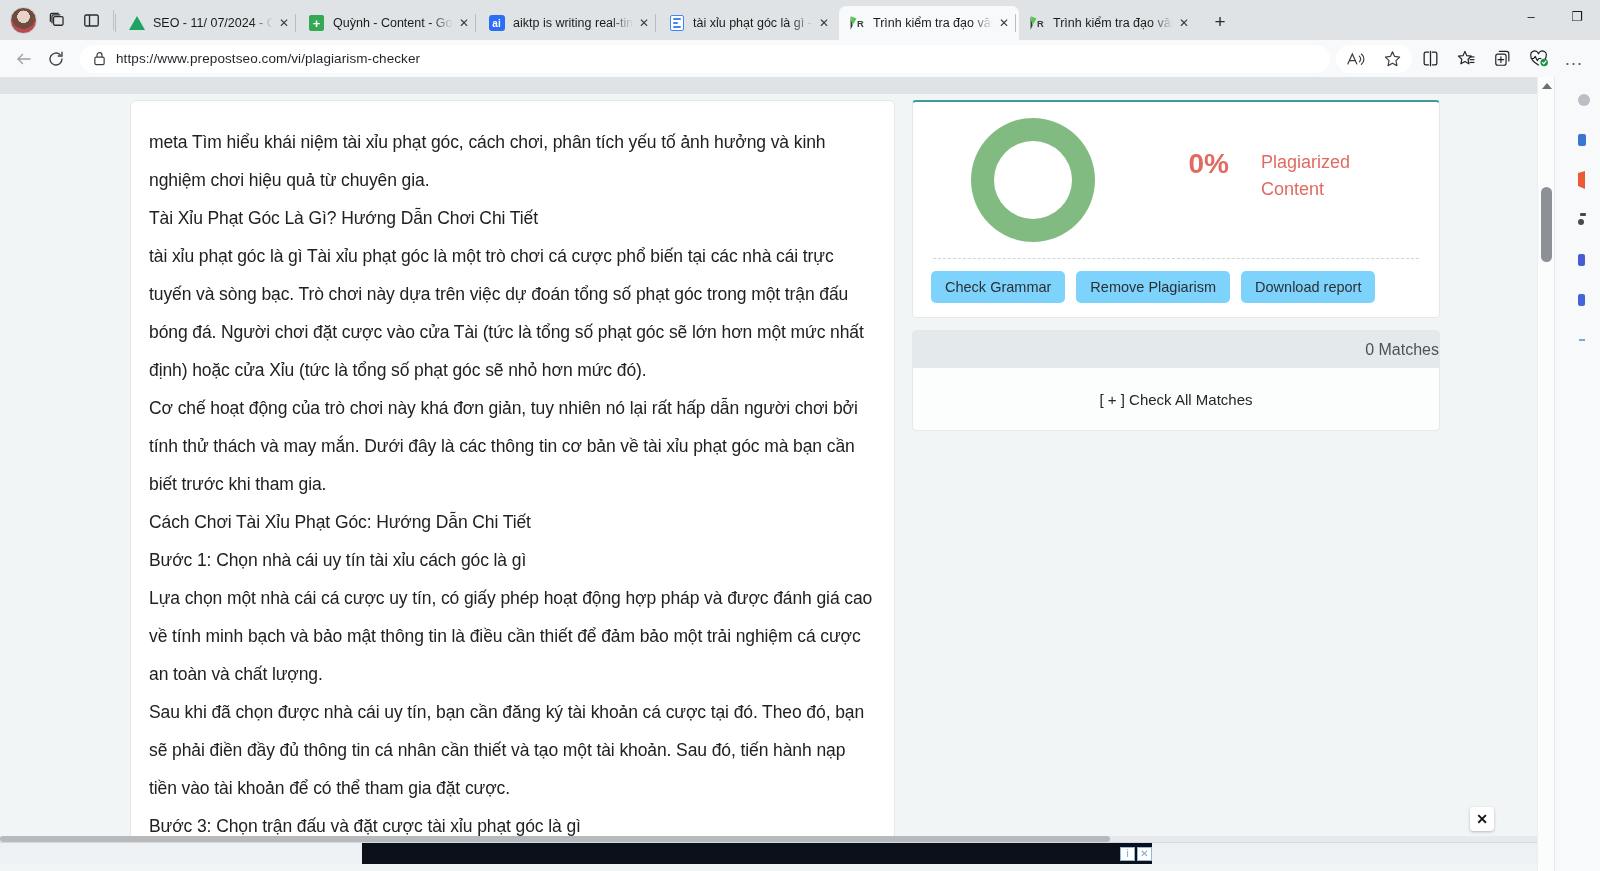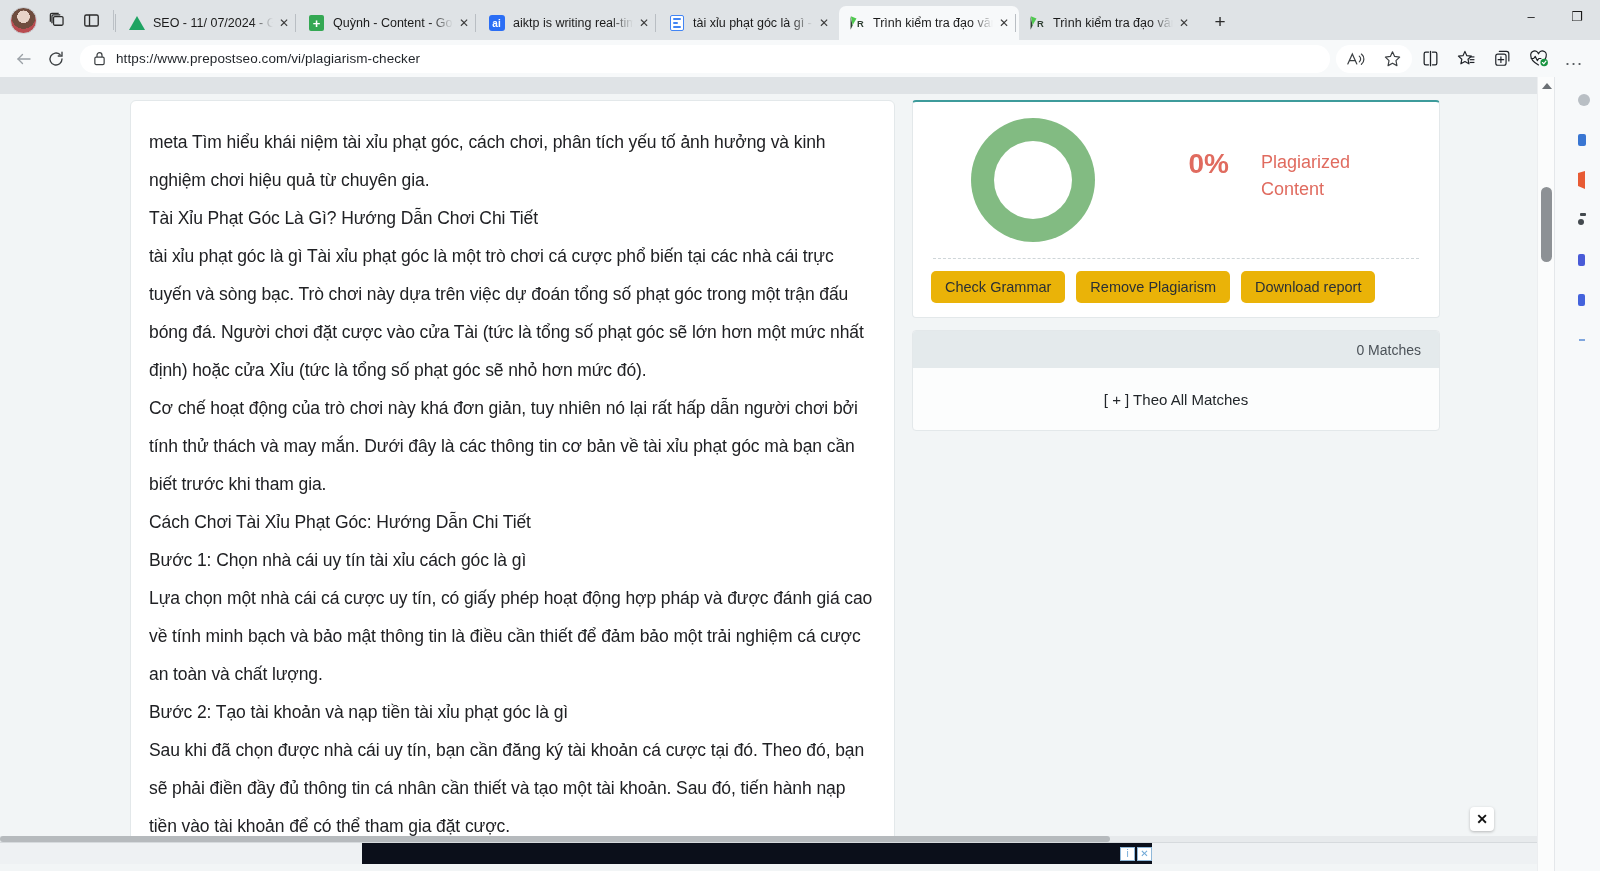--- a/index.html
+++ b/index.html
@@ -155,33 +155,33 @@
   }
   .score-num.red { color: #e06b5f; }
   .score-num.green { color: #6cab6c; }
   .score-lab { font-size: 18px; line-height: 27px; margin-left: 32px; max-width: 130px; }
   .score-lab.red { color: #e06b5f; }
   .score-lab.green { color: #6cab6c; }
 
   .dashrule { border-top: 1px dashed #cfd6d9; margin: 4px 2px 12px; }
   .act-row { display: flex; gap: 11px; padding-bottom: 2px; }
   .act-btn {
-    background: #eab308; border-radius: 5px; border: none;
+    background: #7dd3fc; border-radius: 5px; border: none;
     font-size: 14.5px; color: #2b3034; padding: 8px 14px;
     font-family: "Liberation Sans", sans-serif; white-space: nowrap;
   }
 
   .matches-card {
     margin-top: 12px; background: #fcfdfd; border: 1px solid #e3e8ea; border-radius: 4px;
     overflow: hidden;
   }
   .matches-head {
     background: #e4eaec; height: 37px; display: flex; align-items: center;
-    justify-content: flex-end; padding-right: 18px;
-    font-size: 14px; color: #4b5258;
+    justify-content: flex-end; 
+    font-size: 16px; color: #4b5258;
   }
   .matches-body {
     height: 62px; display: flex; align-items: center; justify-content: center;
     font-size: 15px; color: #22262a;
   }
 
   
   .right-rail {
     position: absolute; right: 0; top: 77px; width: 46px; height: 794px;
     background: #f7f9fa; border-left: 1px solid #e4e7ea;
@@ -411,21 +411,20 @@
 
       <div class="editor-card">
         <div class="editor-body">
           <p class="ptext">meta  Tìm hiểu khái niệm tài xỉu phạt góc, cách chơi, phân tích yếu tố ảnh hưởng và kinh nghiệm chơi hiệu quả từ chuyên gia.</p>
           <p class="ptext">Tài Xỉu Phạt Góc Là Gì?  Hướng Dẫn Chơi Chi Tiết</p>
           <p class="ptext">tài xỉu phạt góc là gì Tài xỉu phạt góc là một trò chơi cá cược phổ biến tại các nhà cái trực tuyến và sòng bạc.  Trò chơi này dựa trên việc dự đoán tổng số phạt góc trong một trận đấu bóng đá. Người chơi đặt cược vào cửa Tài (tức là tổng số phạt góc sẽ lớn hơn một mức nhất định) hoặc cửa Xỉu (tức là tổng số phạt góc sẽ nhỏ hơn mức đó).</p>
           <p class="ptext">Cơ chế hoạt động của trò chơi này khá đơn giản, tuy nhiên nó lại rất hấp dẫn người chơi bởi tính thử thách và may mắn. Dưới đây là các thông tin cơ bản về tài xỉu phạt góc mà bạn cần biết trước khi tham gia.</p>
           <p class="ptext">Cách Chơi Tài Xỉu Phạt Góc: Hướng Dẫn Chi Tiết</p>
           <p class="ptext">Bước 1: Chọn nhà cái uy tín tài xỉu cách góc là gì</p>
           <p class="ptext">Lựa chọn một nhà cái cá cược uy tín, có giấy phép hoạt động hợp pháp và được đánh giá cao về tính minh bạch và bảo mật thông tin là điều cần thiết để đảm bảo một trải nghiệm cá cược an toàn và chất lượng.</p>
-          <p class="ptext">Bước 2: Tạo tài khoản và nạp tiền tài xỉu phạt góc là gì</p>
           <p class="ptext">Sau khi đã chọn được nhà cái uy tín, bạn cần đăng ký tài khoản cá cược tại đó. Theo đó, bạn sẽ phải điền đầy đủ thông tin cá nhân cần thiết và tạo một tài khoản. Sau đó, tiến hành nạp tiền vào tài khoản để có thể tham gia đặt cược.</p>
           <p class="ptext">Bước 3: Chọn trận đấu và đặt cược tài xỉu phạt góc là gì</p>
         </div>
       </div>
 
       <div class="result-panel">
 
         <div class="score-card">
           <div class="score-row">
             <div class="donut"></div>
@@ -443,21 +442,21 @@
             <button class="act-btn">Check Grammar</button>
             <button class="act-btn">Remove Plagiarism</button>
             <button class="act-btn">Download report</button>
           </div>
         </div>
 
         <div class="matches-card">
           <div class="matches-head">
             <span>0 Matches</span>
           </div>
-          <div class="matches-body">[ + ] Theo All Matches</div>
+          <div class="matches-body">[ + ] Check All Matches</div>
         </div>
       </div>
 
       <div class="hscroll">
         <div class="hthumb"></div>
       </div>
       <div class="ad-strip">
         <div class="ad-black">
           <div class="ad-badge">
             <span>i</span>

